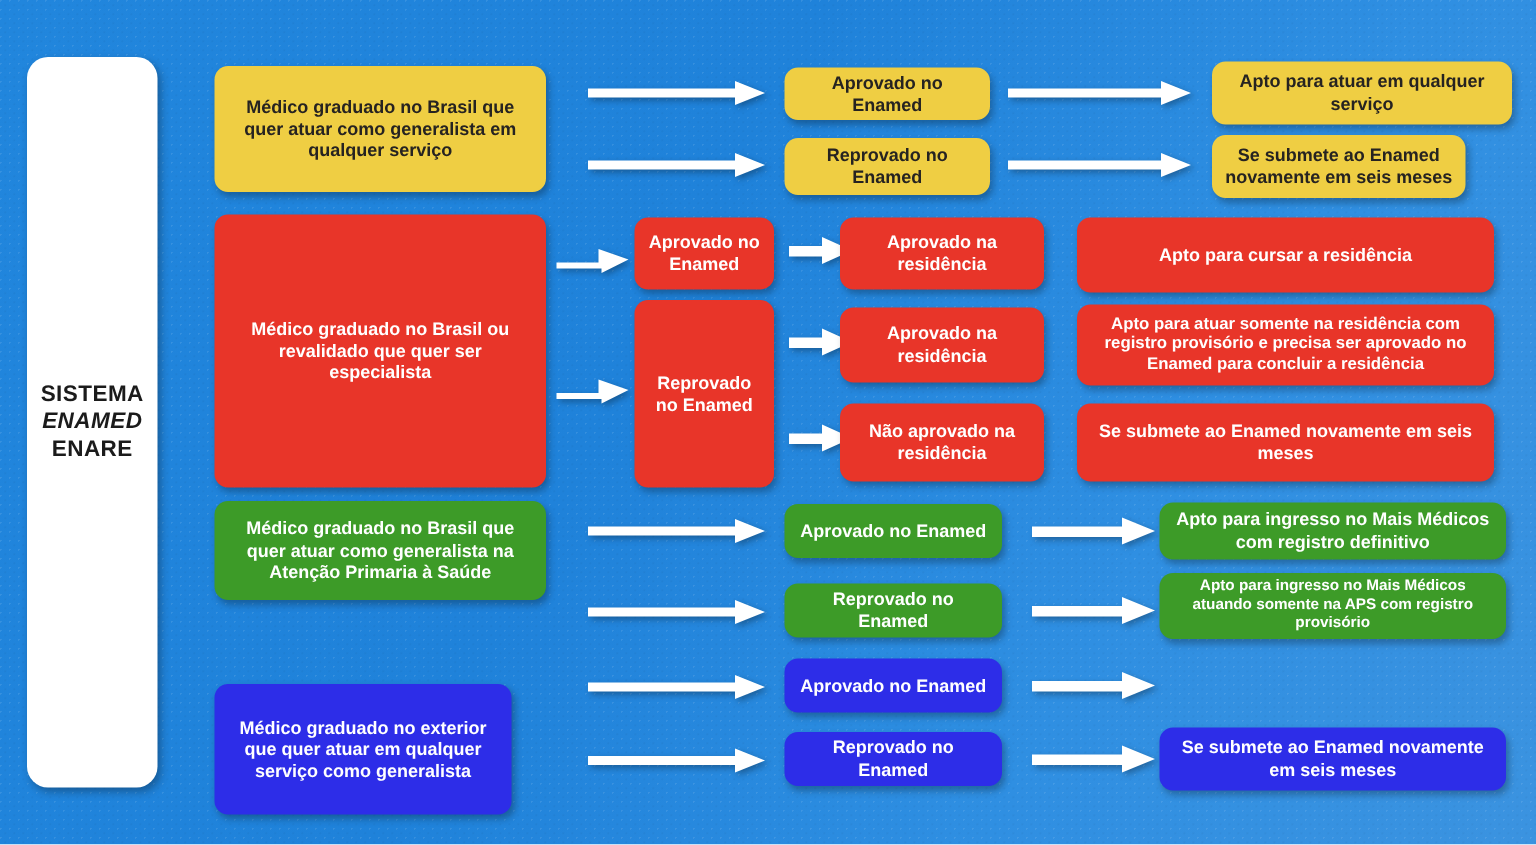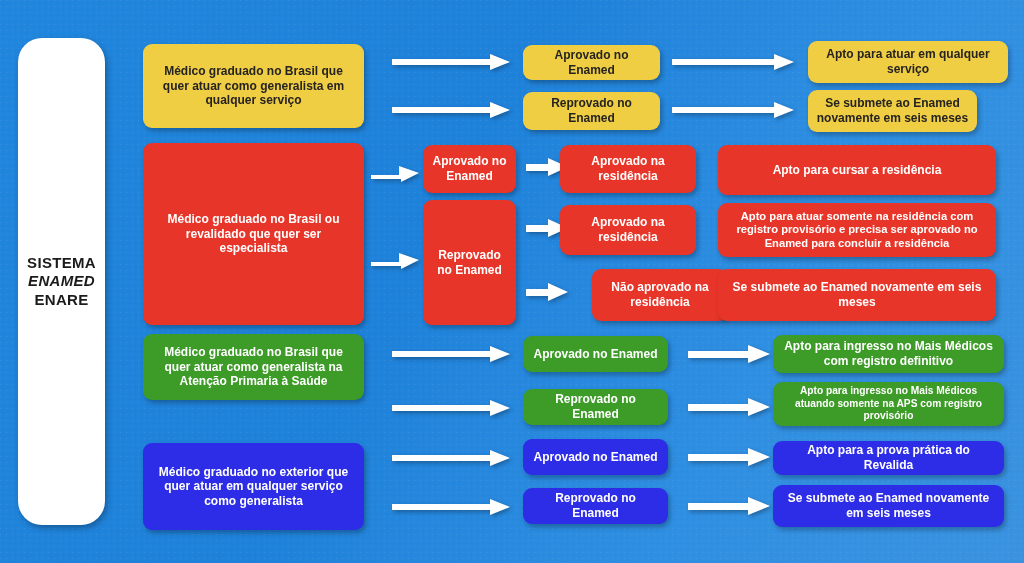--- a/index.html
+++ b/index.html
@@ -23,21 +23,21 @@
     border-radius:9px;
     box-shadow:2px 3px 5px rgba(0,0,0,.28);
     font-weight:bold;
     line-height:1.22;
     box-sizing:border-box;
     padding:4px 8px;
   }
   .node span{display:block;width:100%;}
   .white-card{
     background:#ffffff;
-    border-radius:24px;
+    border-radius:14px;
     color:#1b1b1b;
     font-size:15px;
     letter-spacing:.3px;
     box-shadow:2px 3px 6px rgba(0,0,0,.30);
   }
   .y{background:#efce43;color:#262321;}
   .r{background:#e83529;color:#ffffff;}
   .g{background:#3d9b28;color:#ffffff;}
   .b{background:#2d2de8;color:#ffffff;}
 
@@ -158,21 +158,21 @@
         </g>
       </svg>
   </div>
 
   <div class="node r fs12" style="left:560px;top:145px;width:136px;height:48px;">
     <span>Aprovado na residência</span>
   </div>
   <div class="node r fs12" style="left:560px;top:205px;width:136px;height:50px;">
     <span>Aprovado na residência</span>
   </div>
-  <div class="node r fs12" style="left:560px;top:269px;width:136px;height:52px;margin-left:32px;">
+  <div class="node r fs12" style="left:560px;top:269px;width:136px;height:52px;">
     <span>Não aprovado na residência</span>
   </div>
 
   <div class="node r fs12" style="left:718px;top:145px;width:278px;height:50px;">
     <span>Apto para cursar a residência</span>
   </div>
   <div class="node r fs11" style="left:718px;top:203px;width:278px;height:54px;justify-content:center;">
     <span>Apto para atuar somente na residência com registro provisório e precisa ser aprovado no Enamed para concluir a residência</span>
   </div>
   <div class="node r fs12" style="left:718px;top:269px;width:278px;height:52px;">
@@ -220,21 +220,21 @@
       </svg>
   </div>
 
   <div class="node g fs12" style="left:773px;top:335px;width:231px;height:38px;">
     <span>Apto para ingresso no Mais Médicos com registro definitivo</span>
   </div>
   <div class="node g fs10" style="left:773px;top:382px;width:231px;height:44px;">
     <span>Apto para ingresso no Mais Médicos atuando somente na APS com registro provisório</span>
   </div>
 
-  <div class="node b fs12" style="left:143px;top:443px;width:221px;height:87px;">
+  <div class="node b fs12" style="left:143px;top:456px;width:198px;height:87px;">
     <span>Médico graduado no exterior que quer atuar em qualquer serviço como generalista</span>
   </div>
 
   <div class="arrow" style="left:392px;top:448px;">
     <svg width="118" height="20" viewBox="0 0 118 20">
         <g class="sh">
       <path d="M0 7 H98 V2 L118 10 L98 18 V13 H0 Z" fill="#ffffff"></path>
         </g>
       </svg>
   </div>
@@ -261,20 +261,17 @@
       </svg>
   </div>
   <div class="arrow" style="left:688px;top:497px;">
     <svg width="82" height="20" viewBox="0 0 82 20">
         <g class="sh">
       <path d="M0 6 H60 V0 L82 9 L60 18 V13 H0 Z" fill="#ffffff"></path>
         </g>
       </svg>
   </div>
 
-  <div class="node b fs12" style="left:773px;top:441px;width:231px;height:34px;">
-    <span>Apto para a prova prática do Revalida</span>
-  </div>
   <div class="node b fs12" style="left:773px;top:485px;width:231px;height:42px;">
     <span>Se submete ao Enamed novamente em seis meses</span>
   </div>
 
 </div>
 
 </body></html>

